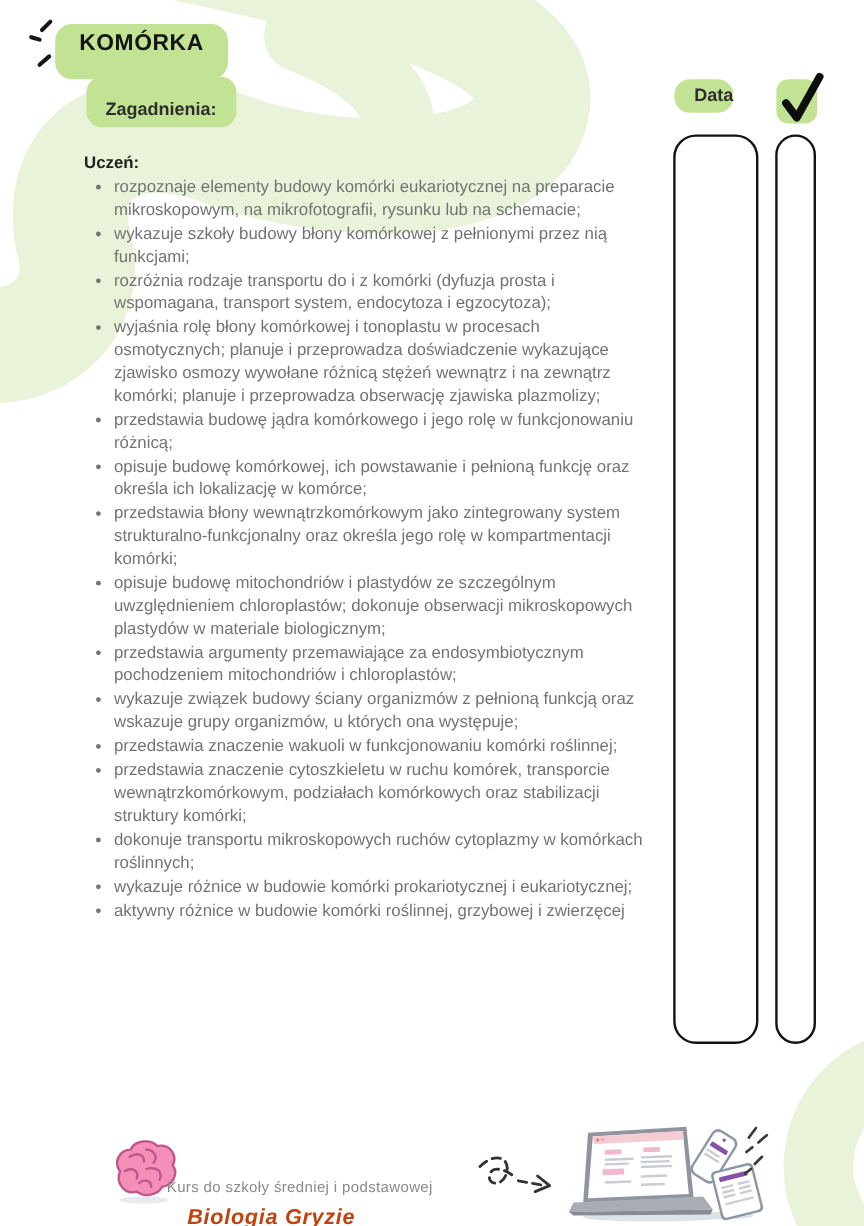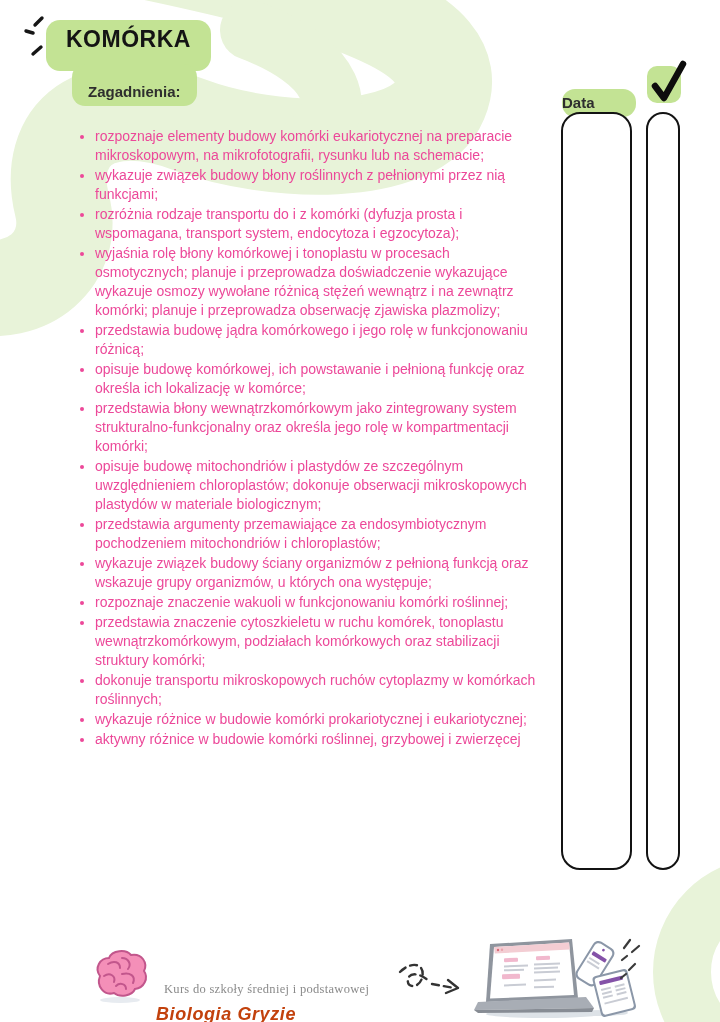--- a/index.html
+++ b/index.html
@@ -13,67 +13,67 @@
   }
   .bg-decor { position: absolute; inset: 0; z-index: 0; pointer-events: none; }
   .layer { position: absolute; z-index: 1; }
 
   
   .sparkle { position: absolute; left: 20px; top: 14px; width: 34px; height: 44px; }
   .title-pill {
     position: absolute; left: 46px; top: 20px;
     background: #c3e394; border-radius: 14px;
     padding: 6px 20px 18px 20px;
-    font-size: 23px; font-weight: bold; letter-spacing: 0.5px; color: #141414;
+    font-size: 19px; font-weight: bold; letter-spacing: 0.5px; color: #141414;
   }
   .section-pill {
     position: absolute; left: 72px; top: 64px;
     background: #c3e394; border-radius: 13px;
     padding: 19px 16px 6px 16px;
     font-size: 15px; font-weight: bold; color: #2e2e2e;
   }
   .date-pill {
-    position: absolute; left: 562px; top: 89px; width: 74px;
+    position: absolute; left: 562px; top: 66px; width: 49px;
     background: #c3e394; border-radius: 13px;
-    padding: 5px 0 6px 0; text-align: left;
+    padding: 5px 0 6px 0; text-align: right;
     font-size: 15px; font-weight: bold; color: #2e2e2e;
   }
   .check-badge {
     position: absolute; left: 647px; top: 66px; width: 34px; height: 37px;
     background: #c3e394; border-radius: 10px;
   }
   .check-badge svg { position: absolute; left: -2px; top: -10px; overflow: visible; }
 
   
   .content { position: absolute; left: 70px; top: 127px; width: 472px; }
   .intro { font-size: 14px; font-weight: bold; margin-bottom: 3px; }
   ul.topics { list-style: disc outside; padding-left: 25px; }
   ul.topics li {
-    font-size: 14px; line-height: 19px; margin-bottom: 1px; color: #ec4899;
+    font-size: 14px; line-height: 19px; margin-bottom: 1px; color: #737373;
   }
 
   
   .data-column {
     position: absolute; left: 561px; top: 112px; width: 71px; height: 758px;
     border: 2px solid #131313; border-radius: 19px; background: #fff;
   }
   .check-column {
     position: absolute; left: 646px; top: 112px; width: 34px; height: 758px;
     border: 2px solid #131313; border-radius: 17px; background: #fff;
   }
 
   
   .brand-logo { position: absolute; left: 92px; top: 946px; width: 58px; height: 60px; }
   .brand-name {
     position: absolute; left: 156px; top: 1004px;
     font-size: 18px; font-weight: bold; color: #c2410c; letter-spacing: 0.6px; font-style: italic;
   }
   .brand-tagline {
-    position: absolute; left: 164px; top: 982px;
-    font-size: 12.5px; color: #8a8a8a; letter-spacing: 0.3px; font-family: Liberation Serif, serif;
+    position: absolute; left: 139px; top: 982px;
+    font-size: 12.5px; color: #8a8a8a; letter-spacing: 0.3px;
   }
   .arrow-doodle { position: absolute; left: 396px; top: 958px; width: 78px; height: 48px; }
   .devices { position: absolute; left: 474px; top: 934px; width: 178px; height: 86px; }
 </style>
 </head>
 <body>
 
 <svg class="bg-decor" width="720" height="1022" viewBox="0 0 720 1022">
 
   <path d="M 140 -50 C 330 -10, 470 30, 440 100 C 415 160, 270 155, 190 125 C 95 90, 45 135, 62 205 C 76 258, 28 300, -30 285" fill="none" stroke="#e8f3d9" stroke-width="96" stroke-linecap="round"></path>
@@ -94,33 +94,34 @@
 <div class="section-pill layer">Zagadnienia:</div>
 
 <div class="date-pill layer">Data</div>
 <div class="check-badge layer">
   <svg width="44" height="50" viewBox="0 0 44 50">
     <path d="M 10 30 L 19 42 L 38 8" fill="none" stroke="#0d0d0d" stroke-width="6.5" stroke-linecap="round" stroke-linejoin="round"></path>
   </svg>
 </div>
 
 <div class="content layer">
+  <div class="intro">Uczeń:</div>
   <ul class="topics">
       <li>rozpoznaje elementy budowy komórki eukariotycznej na preparacie mikroskopowym, na mikrofotografii, rysunku lub na schemacie;</li>
-      <li>wykazuje związek budowy błony roślinnych z pełnionymi przez nią funkcjami;</li>
+      <li>wykazuje szkoły budowy błony komórkowej z pełnionymi przez nią funkcjami;</li>
       <li>rozróżnia rodzaje transportu do i z komórki (dyfuzja prosta i wspomagana, transport system, endocytoza i egzocytoza);</li>
-      <li>wyjaśnia rolę błony komórkowej i tonoplastu w procesach osmotycznych; planuje i przeprowadza doświadczenie wykazujące wykazuje osmozy wywołane różnicą stężeń wewnątrz i na zewnątrz komórki; planuje i przeprowadza obserwację zjawiska plazmolizy;</li>
+      <li>wyjaśnia rolę błony komórkowej i tonoplastu w procesach osmotycznych; planuje i przeprowadza doświadczenie wykazujące zjawisko osmozy wywołane różnicą stężeń wewnątrz i na zewnątrz komórki; planuje i przeprowadza obserwację zjawiska plazmolizy;</li>
       <li>przedstawia budowę jądra komórkowego i jego rolę w funkcjonowaniu różnicą;</li>
       <li>opisuje budowę komórkowej, ich powstawanie i pełnioną funkcję oraz określa ich lokalizację w komórce;</li>
       <li>przedstawia błony wewnątrzkomórkowym jako zintegrowany system strukturalno-funkcjonalny oraz określa jego rolę w kompartmentacji komórki;</li>
       <li>opisuje budowę mitochondriów i plastydów ze szczególnym uwzględnieniem chloroplastów; dokonuje obserwacji mikroskopowych plastydów w materiale biologicznym;</li>
       <li>przedstawia argumenty przemawiające za endosymbiotycznym pochodzeniem mitochondriów i chloroplastów;</li>
       <li>wykazuje związek budowy ściany organizmów z pełnioną funkcją oraz wskazuje grupy organizmów, u których ona występuje;</li>
-      <li>rozpoznaje znaczenie wakuoli w funkcjonowaniu komórki roślinnej;</li>
-      <li>przedstawia znaczenie cytoszkieletu w ruchu komórek, tonoplastu wewnątrzkomórkowym, podziałach komórkowych oraz stabilizacji struktury komórki;</li>
+      <li>przedstawia znaczenie wakuoli w funkcjonowaniu komórki roślinnej;</li>
+      <li>przedstawia znaczenie cytoszkieletu w ruchu komórek, transporcie wewnątrzkomórkowym, podziałach komórkowych oraz stabilizacji struktury komórki;</li>
       <li>dokonuje transportu mikroskopowych ruchów cytoplazmy w komórkach roślinnych;</li>
       <li>wykazuje różnice w budowie komórki prokariotycznej i eukariotycznej;</li>
       <li>aktywny różnice w budowie komórki roślinnej, grzybowej i zwierzęcej</li>
     </ul>
 </div>
 
 <div class="data-column layer"></div>
 <div class="check-column layer"></div>
 
 <svg class="brand-logo layer" viewBox="0 0 58 60">

